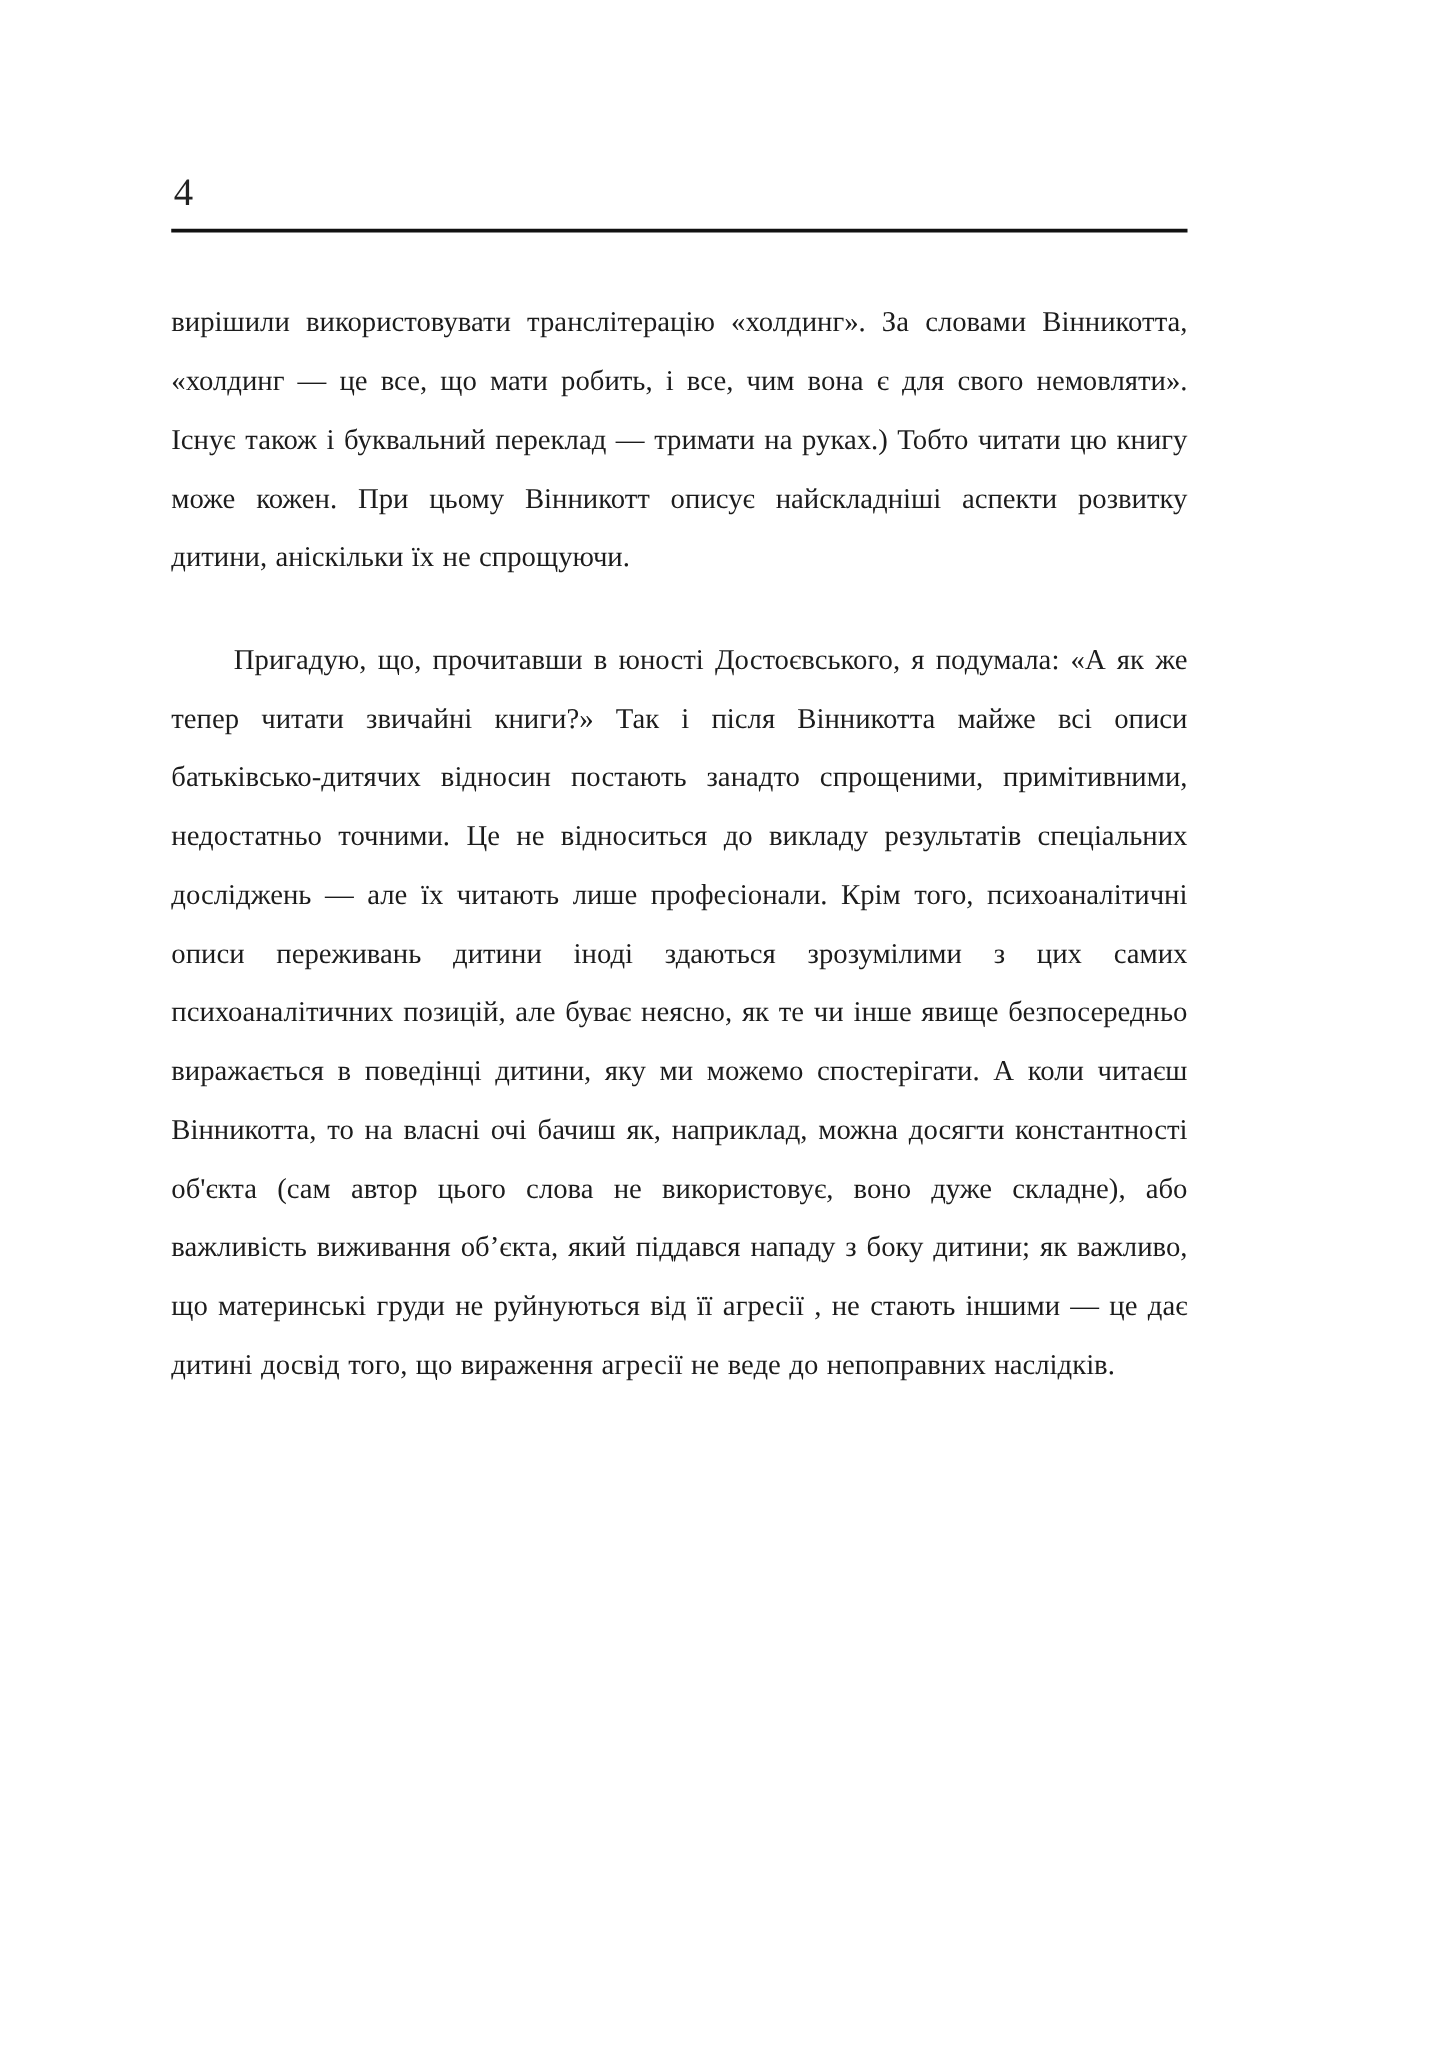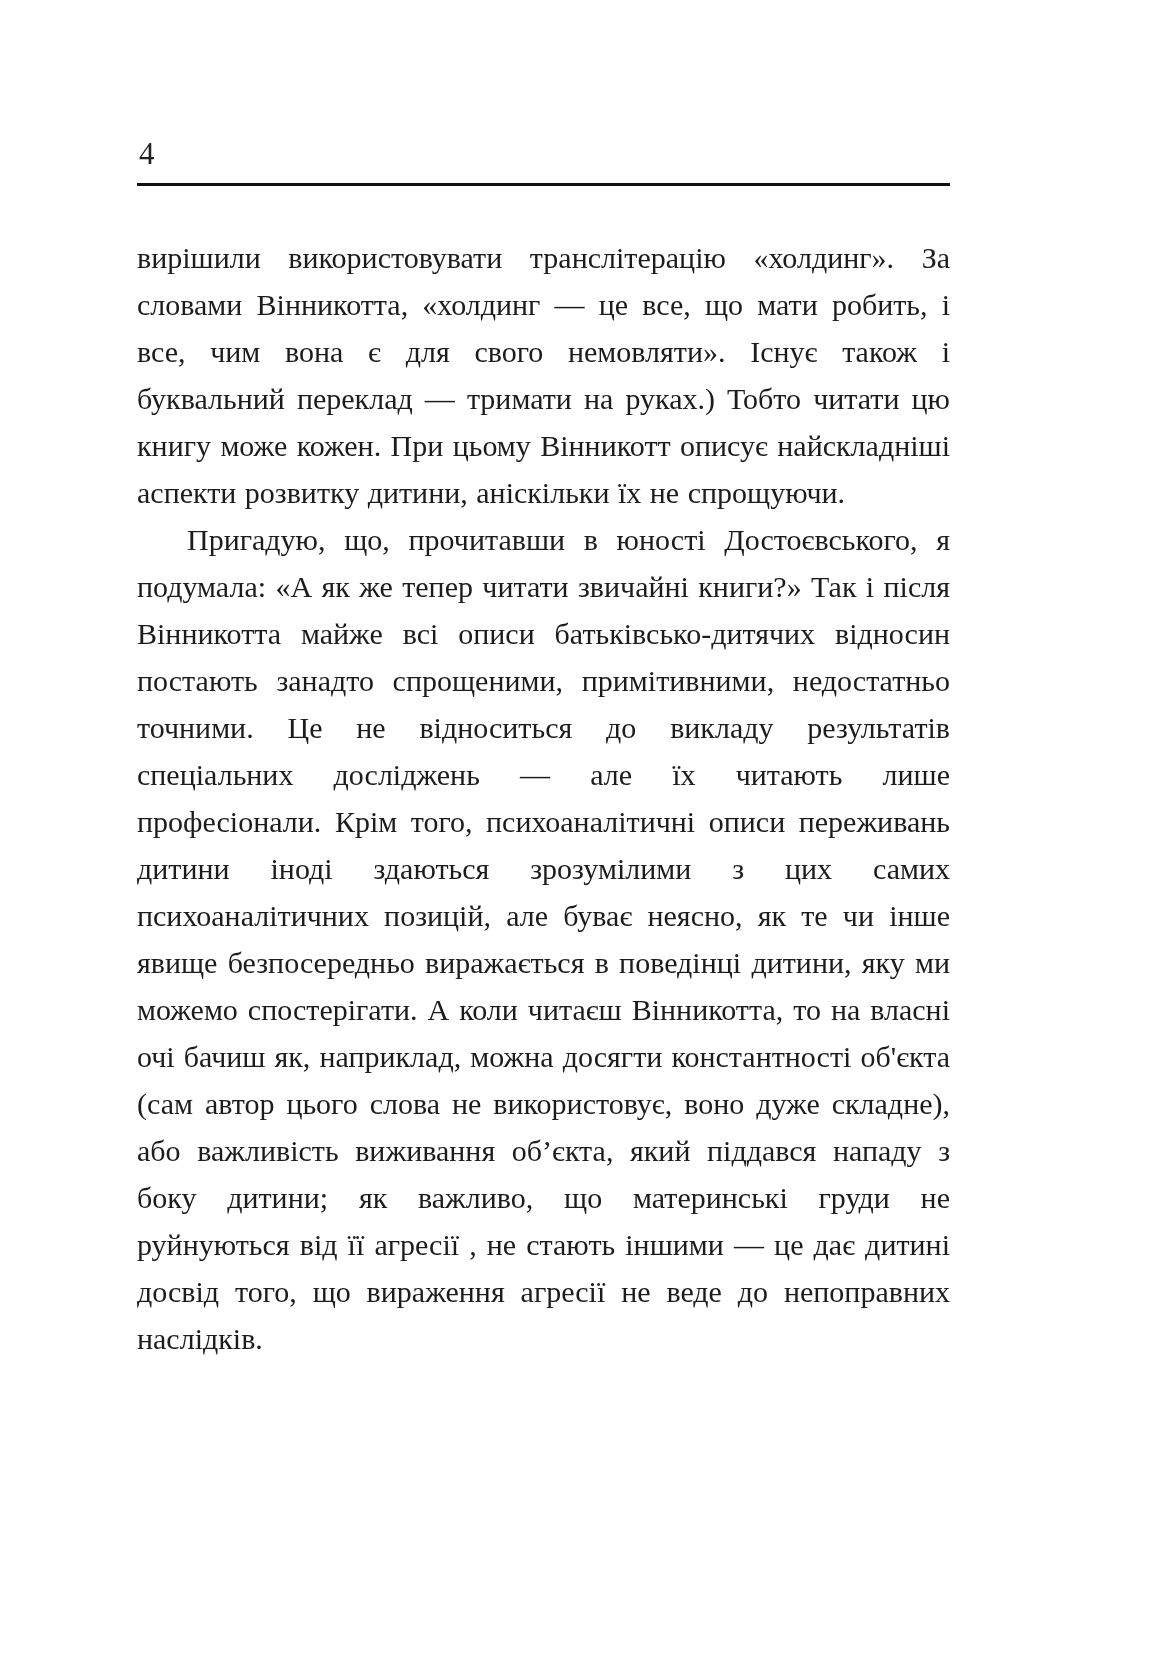--- a/index.html
+++ b/index.html
@@ -28,28 +28,29 @@
     border: none;
     border-top: 3px solid #111111;
     margin: 0 0 0 0;
     width: 100%;
   }
   .body-text {
     margin-top: 48px;
   }
   .body-text p {
     margin: 0;
-    font-size: 30px;
+    font-size: 23px;
     line-height: 47px;
     text-align: justify;
     color: #1c1c1c;
     word-spacing: 1px;
   }
   .body-text p.indented {
     text-indent: 50px;
+    margin-top: 35px;
   }
 </style>
 </head>
 <body>
 
 <div class="page">
 
   <div class="page-number">4</div>
 
   <hr class="header-rule">

